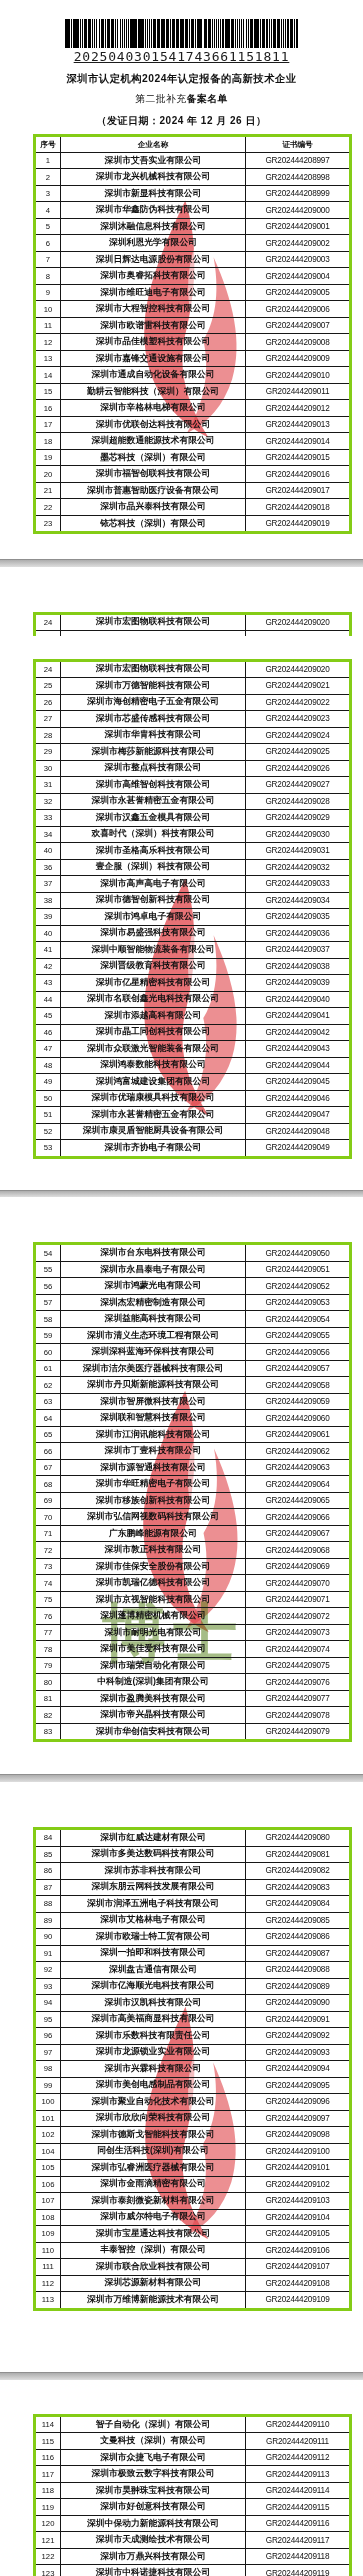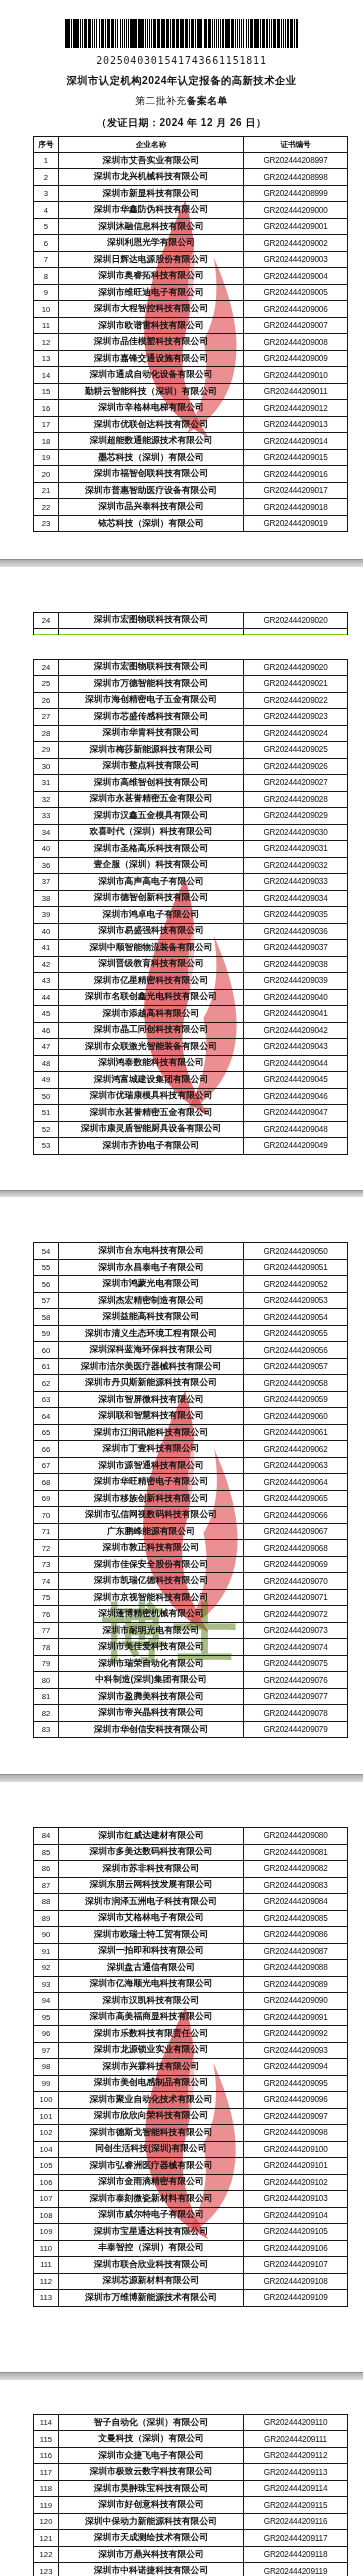--- a/index.html
+++ b/index.html
@@ -23,42 +23,43 @@
   
   .barcode-wrap{padding-top:18.5px;text-align:center;}
   .barcode{
     width:233px;height:29px;margin:0 auto;background-color:#fff;
     background:
       repeating-linear-gradient(90deg,#000 0 1px,rgba(0,0,0,0) 1px 2.1px),
       repeating-linear-gradient(90deg,#000 0 0.5px,rgba(0,0,0,0) 0.5px 3.1px),
       repeating-linear-gradient(90deg,rgba(0,0,0,0) 0 1.5px,#000 1.5px 2.6px,rgba(0,0,0,0) 2.6px 4.6px);
   }
   .barcode-num{
-    margin-top:7px;font-size:10px;letter-spacing:0.8px;color:#1c1c1c;
+    margin-top:1px;font-size:13px;letter-spacing:0.8px;color:#1c1c1c;
     font-family:"DejaVu Sans Mono","Liberation Mono",monospace;
+    text-decoration:underline;
   }
   .doc-title{margin-top:8.8px;text-align:center;font-size:10.3px;font-weight:bold;letter-spacing:0.5px;}
   .doc-subtitle{margin-top:6.7px;text-align:center;font-size:9.8px;letter-spacing:0.5px;}
   .doc-subtitle .light{font-weight:400;}
   .doc-subtitle .bold{font-weight:bold;}
   .doc-date{margin-top:7.7px;text-align:center;font-size:10px;font-weight:bold;letter-spacing:0.5px;}
 
   
   .doc-table{
     width:306px;margin-left:33px;border-collapse:collapse;table-layout:fixed;
     background:transparent;
   }
   .tbl-m{margin-top:6.7px;}
   .doc-table th,.doc-table td{
     border-left:0.5px solid #161616;border-right:0.5px solid #161616;
     border-top:1px solid #161616;border-bottom:1px solid #161616;
     text-align:center;vertical-align:middle;padding:0 1px;
     overflow:hidden;white-space:nowrap;background:transparent;
   }
-  .doc-table{border:1px solid #84cc16;}
+  .doc-table{border:3px solid #84cc16;}
   .doc-table th{height:14.4px;font-size:7.7px;font-weight:bold;}
   .doc-table td{height:15.5px;}
   .col-num{width:22px;font-size:7.7px;}
   .col-name{width:182px;font-size:8.8px;font-weight:bold;}
   .col-cert{width:101px;font-size:8.2px;letter-spacing:-0.2px;font-stretch:condensed;}
   td.col-num{font-weight:400;}
   td.col-cert{font-weight:400;}
 
   
   .orphan-clip{height:24px;overflow:hidden;margin-top:45px;}

